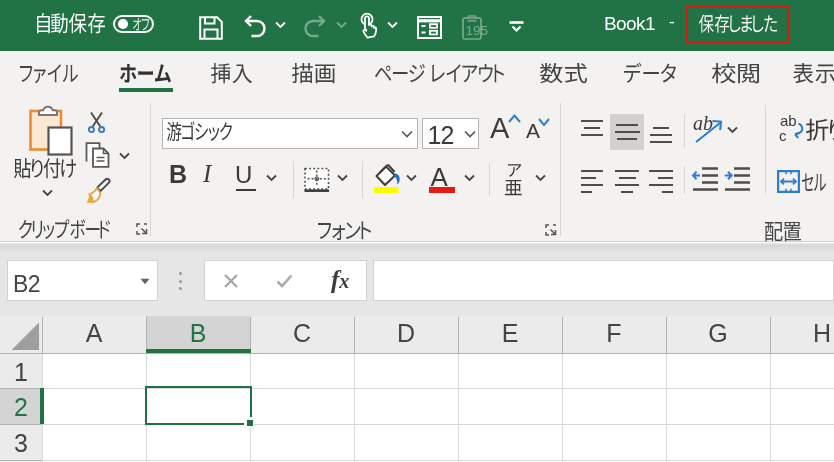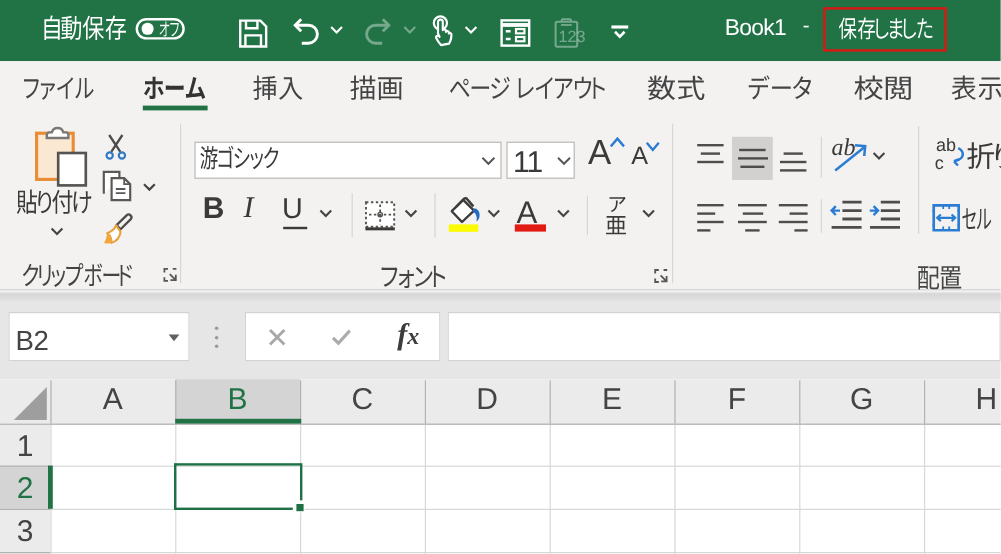--- a/index.html
+++ b/index.html
@@ -49,21 +49,21 @@
 <path d="M1 4.8 H24" stroke-width="3.2"></path>
 <path d="M4.5 10 h4 M4.5 16.5 h4" stroke-width="2.2"></path>
 <rect x="13" y="8.2" width="7" height="3.6" stroke-width="1.8"></rect>
 <rect x="13" y="14.8" width="7" height="3.6" stroke-width="1.8"></rect>
 </svg>
 <svg class="abs" style="left:462px;top:15px" width="20" height="25" viewBox="0 0 20 25" fill="none" stroke="#fff" stroke-width="1.7" opacity="0.38">
 <rect x="1" y="3.2" width="18" height="20.8" rx="1.5"></rect>
 <path d="M6.2 3.2 V1.8 a0.8 0.8 0 0 1 0.8-0.8 h6 a0.8 0.8 0 0 1 0.8 0.8 V3.2"></path>
 <path d="M5.5 5.8 H14.5" stroke-width="1.5"></path>
 </svg>
-<div class="abs" style="left:465.5px;top:22.5px;color:#fff;opacity:.38;font-size:13.5px">123</div>
+<div class="abs" style="left:465.5px;top:22.5px;color:#fff;opacity:.38;font-size:13.5px">195</div>
 <svg class="abs" style="left:509px;top:21px" width="15" height="11" viewBox="0 0 15 11" fill="none" stroke="#fff">
 <path d="M0.5 1.5 H14.5" stroke-width="2.6"></path>
 <path d="M3.5 5.5 L7.5 9.5 L11.5 5.5" stroke-width="2.2"></path>
 </svg>
 <div class="abs" style="left:604px;top:12.5px;color:#fff;font-size:19px;letter-spacing:-0.6px">Book1</div>
 <div class="abs" style="left:669px;top:12px;color:#fff;font-size:17px">-</div>
 <div class="abs" style="left:686px;top:6px;width:103px;height:37px;border:2.6px solid #da1712;box-sizing:border-box"></div>
 <svg style="position:absolute;left:699.0px;top:7.8px" width="80" height="29" viewBox="0 -23.20 80 29">
     <g transform="scale(0.7729,1)">
       <path d="M8.6 -14.5H16.0V-10.8H8.6ZM7.1 -15.9V-9.5H11.5V-7.0H5.7V-5.6H10.6C9.3 -3.5 7.1 -1.5 5.1 -0.5C5.4 -0.2 5.9 0.4 6.1 0.7C8.1 -0.4 10.1 -2.4 11.5 -4.6V1.6H13.0V-4.7C14.3 -2.5 16.3 -0.4 18.1 0.8C18.4 0.4 18.8 -0.1 19.2 -0.4C17.2 -1.5 15.2 -3.5 13.9 -5.6H18.6V-7.0H13.0V-9.5H17.5V-15.9ZM5.1 -16.7C3.9 -13.7 2.0 -10.7 0.0 -8.8C0.3 -8.5 0.7 -7.7 0.8 -7.3C1.6 -8.1 2.3 -9.0 3.0 -9.9V1.5H4.4V-12.1C5.2 -13.5 5.9 -14.9 6.5 -16.3Z M32.2 -7.2V-5.3H26.6V-3.9H32.2V-0.2C32.2 0.1 32.1 0.2 31.8 0.2C31.4 0.2 30.2 0.2 28.9 0.2C29.1 0.6 29.3 1.2 29.4 1.6C31.1 1.6 32.2 1.6 32.9 1.4C33.6 1.1 33.7 0.7 33.7 -0.2V-3.9H39.1V-5.3H33.7V-6.3C35.2 -7.3 36.7 -8.6 37.8 -9.8L36.8 -10.6L36.5 -10.5H28.3V-9.1H35.2C34.5 -8.4 33.6 -7.7 32.8 -7.2ZM27.6 -16.8C27.4 -15.9 27.1 -15.1 26.8 -14.2H21.2V-12.7H26.1C24.8 -10.0 23.0 -7.4 20.6 -5.7C20.8 -5.3 21.2 -4.7 21.4 -4.3C22.2 -4.9 23.0 -5.6 23.7 -6.3V1.6H25.2V-8.1C26.2 -9.6 27.1 -11.1 27.8 -12.7H38.7V-14.2H28.4C28.7 -14.9 29.0 -15.7 29.2 -16.4Z M42.5 -15.6 40.5 -15.6C40.6 -15.0 40.7 -14.3 40.7 -13.6C40.7 -11.5 40.5 -6.4 40.5 -3.4C40.5 -0.2 42.4 1.0 45.3 1.0C49.7 1.0 52.3 -1.5 53.7 -3.4L52.5 -4.8C51.1 -2.7 49.0 -0.6 45.4 -0.6C43.5 -0.6 42.1 -1.4 42.1 -3.6C42.1 -6.6 42.2 -11.3 42.3 -13.6C42.4 -14.2 42.4 -14.9 42.5 -15.6Z M61.4 -3.6 61.5 -2.2C61.5 -0.8 60.5 -0.5 59.3 -0.5C57.4 -0.5 56.6 -1.2 56.6 -2.1C56.6 -3.0 57.6 -3.8 59.5 -3.8C60.2 -3.8 60.8 -3.7 61.4 -3.6ZM55.1 -9.5 55.2 -8.0C56.6 -7.8 58.8 -7.7 60.2 -7.7H61.3L61.4 -5.0C60.8 -5.0 60.3 -5.1 59.7 -5.1C56.8 -5.1 55.1 -3.8 55.1 -2.0C55.1 -0.1 56.6 0.9 59.5 0.9C62.1 0.9 63.0 -0.5 63.0 -1.9L63.0 -3.1C65.0 -2.4 66.7 -1.2 67.8 -0.1L68.8 -1.5C67.6 -2.5 65.6 -3.9 62.9 -4.6L62.8 -7.7C64.7 -7.8 66.4 -7.9 68.3 -8.2L68.3 -9.7C66.5 -9.4 64.7 -9.2 62.8 -9.1V-9.4V-11.9C64.7 -12.0 66.6 -12.2 68.2 -12.4L68.2 -13.9C66.4 -13.6 64.6 -13.4 62.8 -13.3L62.8 -14.5C62.8 -15.1 62.8 -15.5 62.9 -15.9H61.2C61.2 -15.6 61.3 -15.0 61.3 -14.7V-13.3H60.4C59.0 -13.3 56.5 -13.5 55.2 -13.7L55.3 -12.2C56.5 -12.1 59.0 -11.9 60.4 -11.9H61.3V-9.4V-9.1H60.2C58.9 -9.1 56.6 -9.2 55.1 -9.5Z M72.2 -15.6 70.2 -15.6C70.3 -15.0 70.4 -14.3 70.4 -13.6C70.4 -11.5 70.2 -6.4 70.2 -3.4C70.2 -0.2 72.1 1.0 75.0 1.0C79.4 1.0 82.0 -1.5 83.4 -3.4L82.2 -4.8C80.8 -2.7 78.7 -0.6 75.1 -0.6C73.2 -0.6 71.8 -1.4 71.8 -3.6C71.8 -6.6 71.9 -11.3 72.0 -13.6C72.1 -14.2 72.1 -14.9 72.2 -15.6Z M93.5 -9.6V-8.2C94.7 -8.3 96.0 -8.4 97.2 -8.4C98.4 -8.4 99.6 -8.3 100.6 -8.1L100.6 -9.6C99.5 -9.8 98.3 -9.8 97.2 -9.8C95.9 -9.8 94.6 -9.7 93.5 -9.6ZM93.9 -4.8 92.4 -4.9C92.3 -4.1 92.1 -3.3 92.1 -2.6C92.1 -0.6 93.8 0.4 97.0 0.4C98.5 0.4 99.8 0.3 100.9 0.1L100.9 -1.5C99.7 -1.3 98.3 -1.1 97.0 -1.1C94.2 -1.1 93.6 -2.0 93.6 -3.0C93.6 -3.5 93.7 -4.1 93.9 -4.8ZM87.2 -12.4C86.5 -12.4 85.7 -12.4 84.8 -12.5L84.8 -11.0C85.6 -10.9 86.3 -10.9 87.2 -10.9C87.7 -10.9 88.3 -10.9 89.0 -11.0C88.8 -10.2 88.7 -9.5 88.5 -8.8C87.7 -6.0 86.3 -1.9 85.1 0.1L86.9 0.7C87.9 -1.5 89.3 -5.6 90.0 -8.4C90.2 -9.3 90.5 -10.2 90.6 -11.1C92.0 -11.3 93.5 -11.5 94.8 -11.8V-13.4C93.6 -13.1 92.3 -12.8 91.0 -12.7L91.3 -14.1C91.3 -14.5 91.5 -15.3 91.6 -15.7L89.7 -15.9C89.7 -15.5 89.7 -14.8 89.6 -14.2C89.6 -13.8 89.5 -13.2 89.3 -12.5C88.6 -12.4 87.8 -12.4 87.2 -12.4Z" fill="#ffffff"></path>
@@ -163,21 +163,21 @@
 <div class="abs" style="left:162px;top:117.5px;width:256px;height:31.5px;background:#fff;border:1px solid #b8b6b4;box-sizing:border-box"></div>
 <svg style="position:absolute;left:167.0px;top:114.6px" width="67" height="31" viewBox="0 -24.36 67 31">
     <g transform="scale(0.7343,1)">
       <path d="M0.9 -16.3C2.0 -15.7 3.5 -14.7 4.1 -14.0L5.1 -15.3C4.4 -16.0 3.0 -16.9 1.8 -17.4ZM0.0 -10.6C1.2 -10.1 2.7 -9.2 3.5 -8.5L4.4 -9.8C3.6 -10.5 2.1 -11.3 0.9 -11.8ZM0.4 0.6 1.8 1.4C2.6 -0.6 3.6 -3.2 4.3 -5.4L3.0 -6.2C2.2 -3.8 1.1 -1.1 0.4 0.6ZM14.9 -8.1V-6.1H11.8V-4.6H14.9V-0.1C14.9 0.2 14.8 0.3 14.6 0.3C14.3 0.3 13.3 0.3 12.2 0.2C12.4 0.7 12.6 1.3 12.7 1.7C14.1 1.7 15.1 1.7 15.6 1.4C16.2 1.2 16.4 0.8 16.4 -0.1V-4.6H19.4V-6.1H16.4V-7.1C17.4 -8.0 18.5 -9.3 19.3 -10.5L18.3 -11.2L18.0 -11.1H12.9C13.3 -11.7 13.6 -12.5 13.9 -13.3H19.4V-14.8H14.4C14.7 -15.7 14.9 -16.5 15.0 -17.4L13.5 -17.6C13.1 -15.2 12.3 -12.8 11.1 -11.2C11.5 -11.1 12.2 -10.7 12.5 -10.5L12.8 -10.9V-9.7H16.9C16.5 -9.1 16.1 -8.5 15.6 -8.1ZM7.7 -17.6V-14.3H4.6V-12.7H6.6C6.4 -7.6 6.2 -2.2 3.4 0.7C3.8 0.9 4.3 1.3 4.5 1.7C6.7 -0.7 7.5 -4.3 7.8 -8.3H9.9C9.8 -2.5 9.6 -0.5 9.2 0.0C9.1 0.3 8.9 0.3 8.6 0.3C8.3 0.3 7.6 0.3 6.7 0.2C7.0 0.6 7.1 1.2 7.1 1.6C8.0 1.7 8.8 1.7 9.3 1.6C9.8 1.6 10.2 1.4 10.5 1.0C11.0 0.3 11.2 -2.1 11.4 -9.0C11.4 -9.2 11.4 -9.7 11.4 -9.7H7.9C8.0 -10.7 8.0 -11.7 8.0 -12.7H12.0V-14.3H9.2V-17.6Z M33.1 -17.3 32.0 -16.8C32.5 -16.1 33.3 -14.9 33.7 -14.0L34.8 -14.5C34.4 -15.3 33.6 -16.6 33.1 -17.3ZM35.8 -17.9 34.7 -17.5C35.2 -16.7 35.9 -15.5 36.4 -14.7L37.5 -15.2C37.1 -16.0 36.3 -17.2 35.8 -17.9ZM20.7 -2.2V-0.3C21.2 -0.3 22.2 -0.4 23.0 -0.4H33.3L33.3 0.8H35.2C35.1 0.5 35.1 -0.5 35.1 -1.2V-12.1C35.1 -12.6 35.1 -13.2 35.1 -13.7C34.7 -13.7 34.1 -13.7 33.6 -13.7H23.2C22.6 -13.7 21.6 -13.7 20.9 -13.8V-11.9C21.4 -11.9 22.4 -12.0 23.2 -12.0H33.3V-2.1H23.0C22.1 -2.1 21.2 -2.1 20.7 -2.2Z M42.9 -16.1 41.9 -14.7C43.2 -14.0 45.4 -12.5 46.5 -11.7L47.4 -13.2C46.5 -13.8 44.1 -15.4 42.9 -16.1ZM39.7 -1.1 40.7 0.6C42.7 0.2 45.5 -0.8 47.7 -2.0C51.0 -4.0 53.9 -6.7 55.7 -9.5L54.7 -11.3C53.0 -8.3 50.3 -5.6 46.8 -3.6C44.6 -2.4 42.0 -1.5 39.7 -1.1ZM39.7 -11.4 38.8 -10.0C40.0 -9.3 42.3 -7.9 43.4 -7.1L44.3 -8.6C43.4 -9.2 41.0 -10.7 39.7 -11.4Z M63.4 -12.1 61.9 -11.6C62.3 -10.6 63.3 -8.0 63.5 -7.0L65.1 -7.6C64.8 -8.5 63.8 -11.3 63.4 -12.1ZM71.0 -10.9 69.2 -11.5C68.9 -8.8 67.8 -6.1 66.3 -4.3C64.6 -2.1 61.9 -0.5 59.5 0.2L60.9 1.6C63.2 0.7 65.8 -0.9 67.7 -3.4C69.2 -5.3 70.1 -7.6 70.7 -9.9C70.8 -10.1 70.9 -10.5 71.0 -10.9ZM58.5 -11.0 57.0 -10.4C57.4 -9.7 58.5 -6.8 58.9 -5.7L60.5 -6.3C60.1 -7.4 59.0 -10.1 58.5 -11.0Z M81.5 -16.3 79.5 -16.9C79.4 -16.4 79.1 -15.6 78.9 -15.3C78.0 -13.4 75.9 -10.4 72.3 -8.2L73.7 -7.1C76.0 -8.6 77.8 -10.5 79.0 -12.3H86.2C85.7 -10.4 84.4 -7.6 82.8 -5.7C80.9 -3.5 78.3 -1.6 74.4 -0.4L75.9 0.9C79.9 -0.5 82.4 -2.5 84.3 -4.8C86.2 -7.1 87.5 -9.9 88.0 -12.0C88.1 -12.3 88.3 -12.8 88.5 -13.1L87.1 -14.0C86.8 -13.8 86.3 -13.8 85.7 -13.8H80.0L80.5 -14.7C80.7 -15.1 81.1 -15.8 81.5 -16.3Z" fill="#3b3a39"></path>
     </g>
   </svg>
 <svg class="abs" style="left:401px;top:130px" width="12" height="8" viewBox="0 0 12 8" fill="none" stroke="#555" stroke-width="1.6">
     <path d="M1 1.5 L6 6.5 L11 1.5"></path>
   </svg>
 <div class="abs" style="left:422px;top:117.5px;width:57px;height:31.5px;background:#fff;border:1px solid #b8b6b4;box-sizing:border-box"></div>
-<div class="abs" style="left:427.5px;top:121px;color:#3b3a39;font-size:25px;letter-spacing:-0.8px">11</div>
+<div class="abs" style="left:427.5px;top:121px;color:#3b3a39;font-size:25px;letter-spacing:-0.8px">12</div>
 <svg class="abs" style="left:464px;top:130px" width="12" height="8" viewBox="0 0 12 8" fill="none" stroke="#555" stroke-width="1.6">
     <path d="M1 1.5 L6 6.5 L11 1.5"></path>
   </svg>
 <div class="abs" style="left:490px;top:112px;color:#3c3b39;font-size:29px">A</div>
 <svg class="abs" style="left:508px;top:114px" width="13" height="9" viewBox="0 0 13 9" fill="none" stroke="#2b7cd3" stroke-width="2">
     <path d="M1 8 L6.5 1.5 L12 8"></path>
   </svg>
 <div class="abs" style="left:526px;top:119px;color:#3c3b39;font-size:21px">A</div>
 <svg class="abs" style="left:538px;top:118px" width="12" height="8" viewBox="0 0 12 8" fill="none" stroke="#2b7cd3" stroke-width="2">
     <path d="M1 1 L6 7 L11 1"></path>

